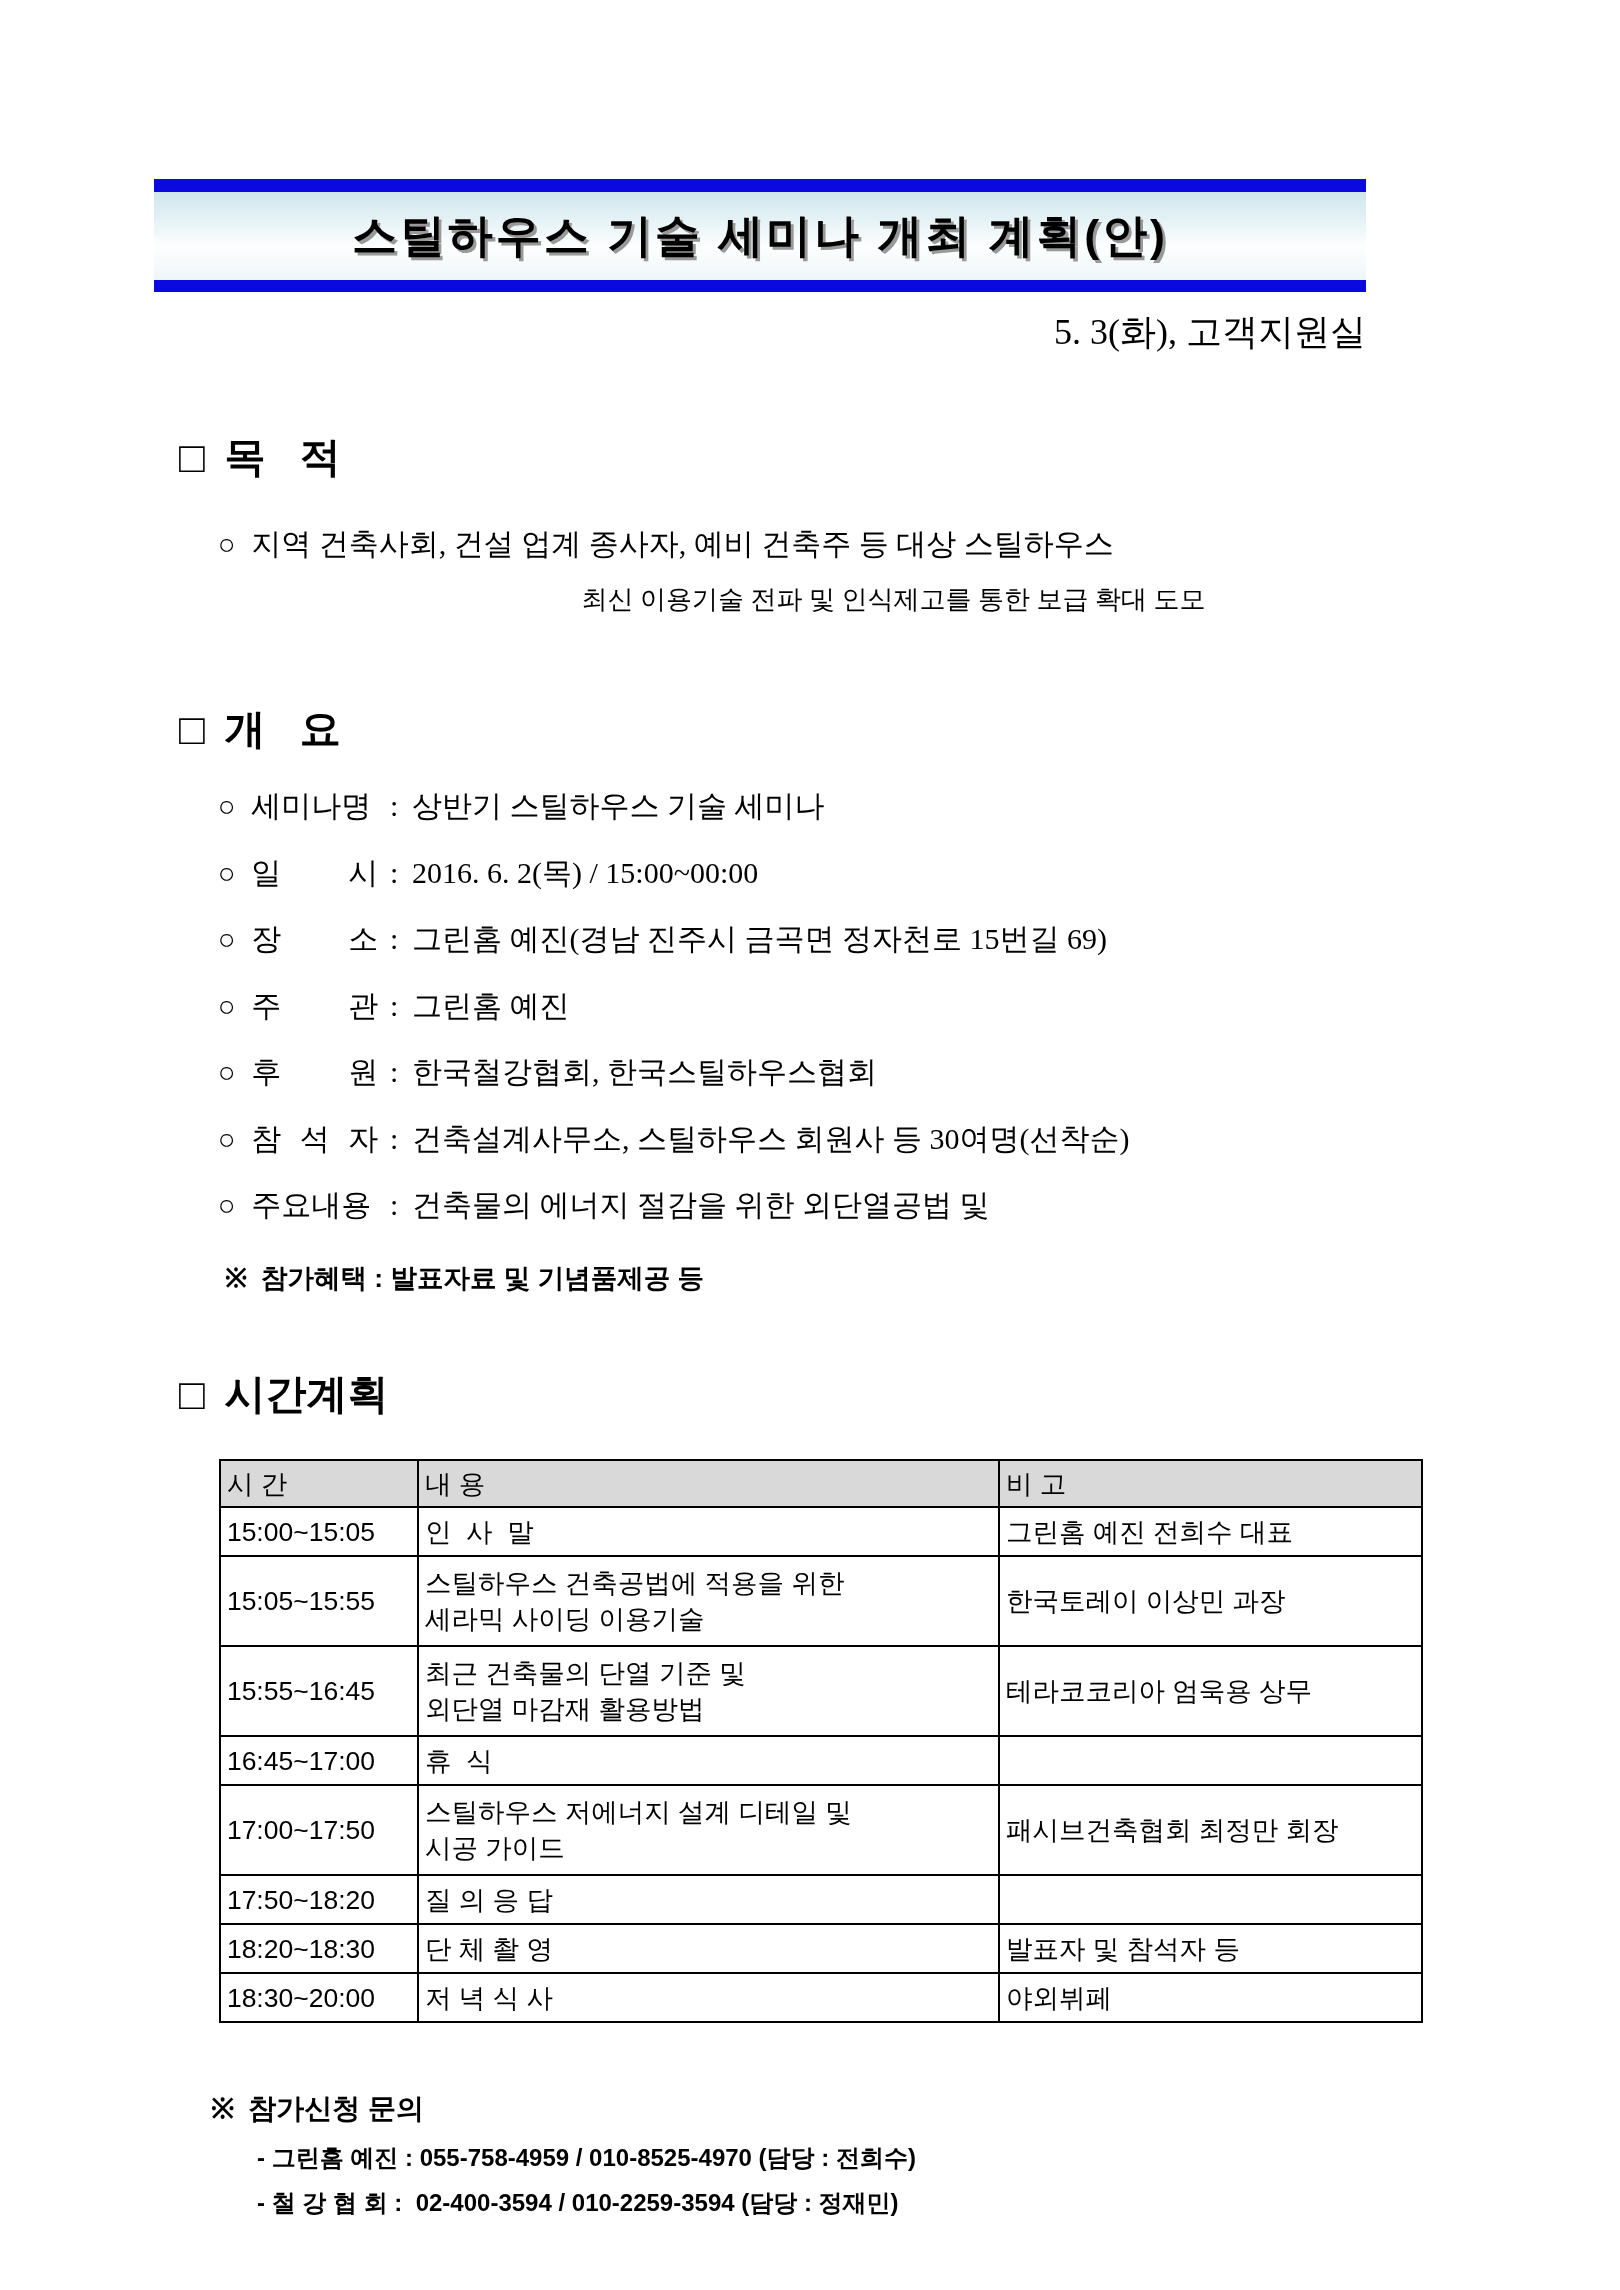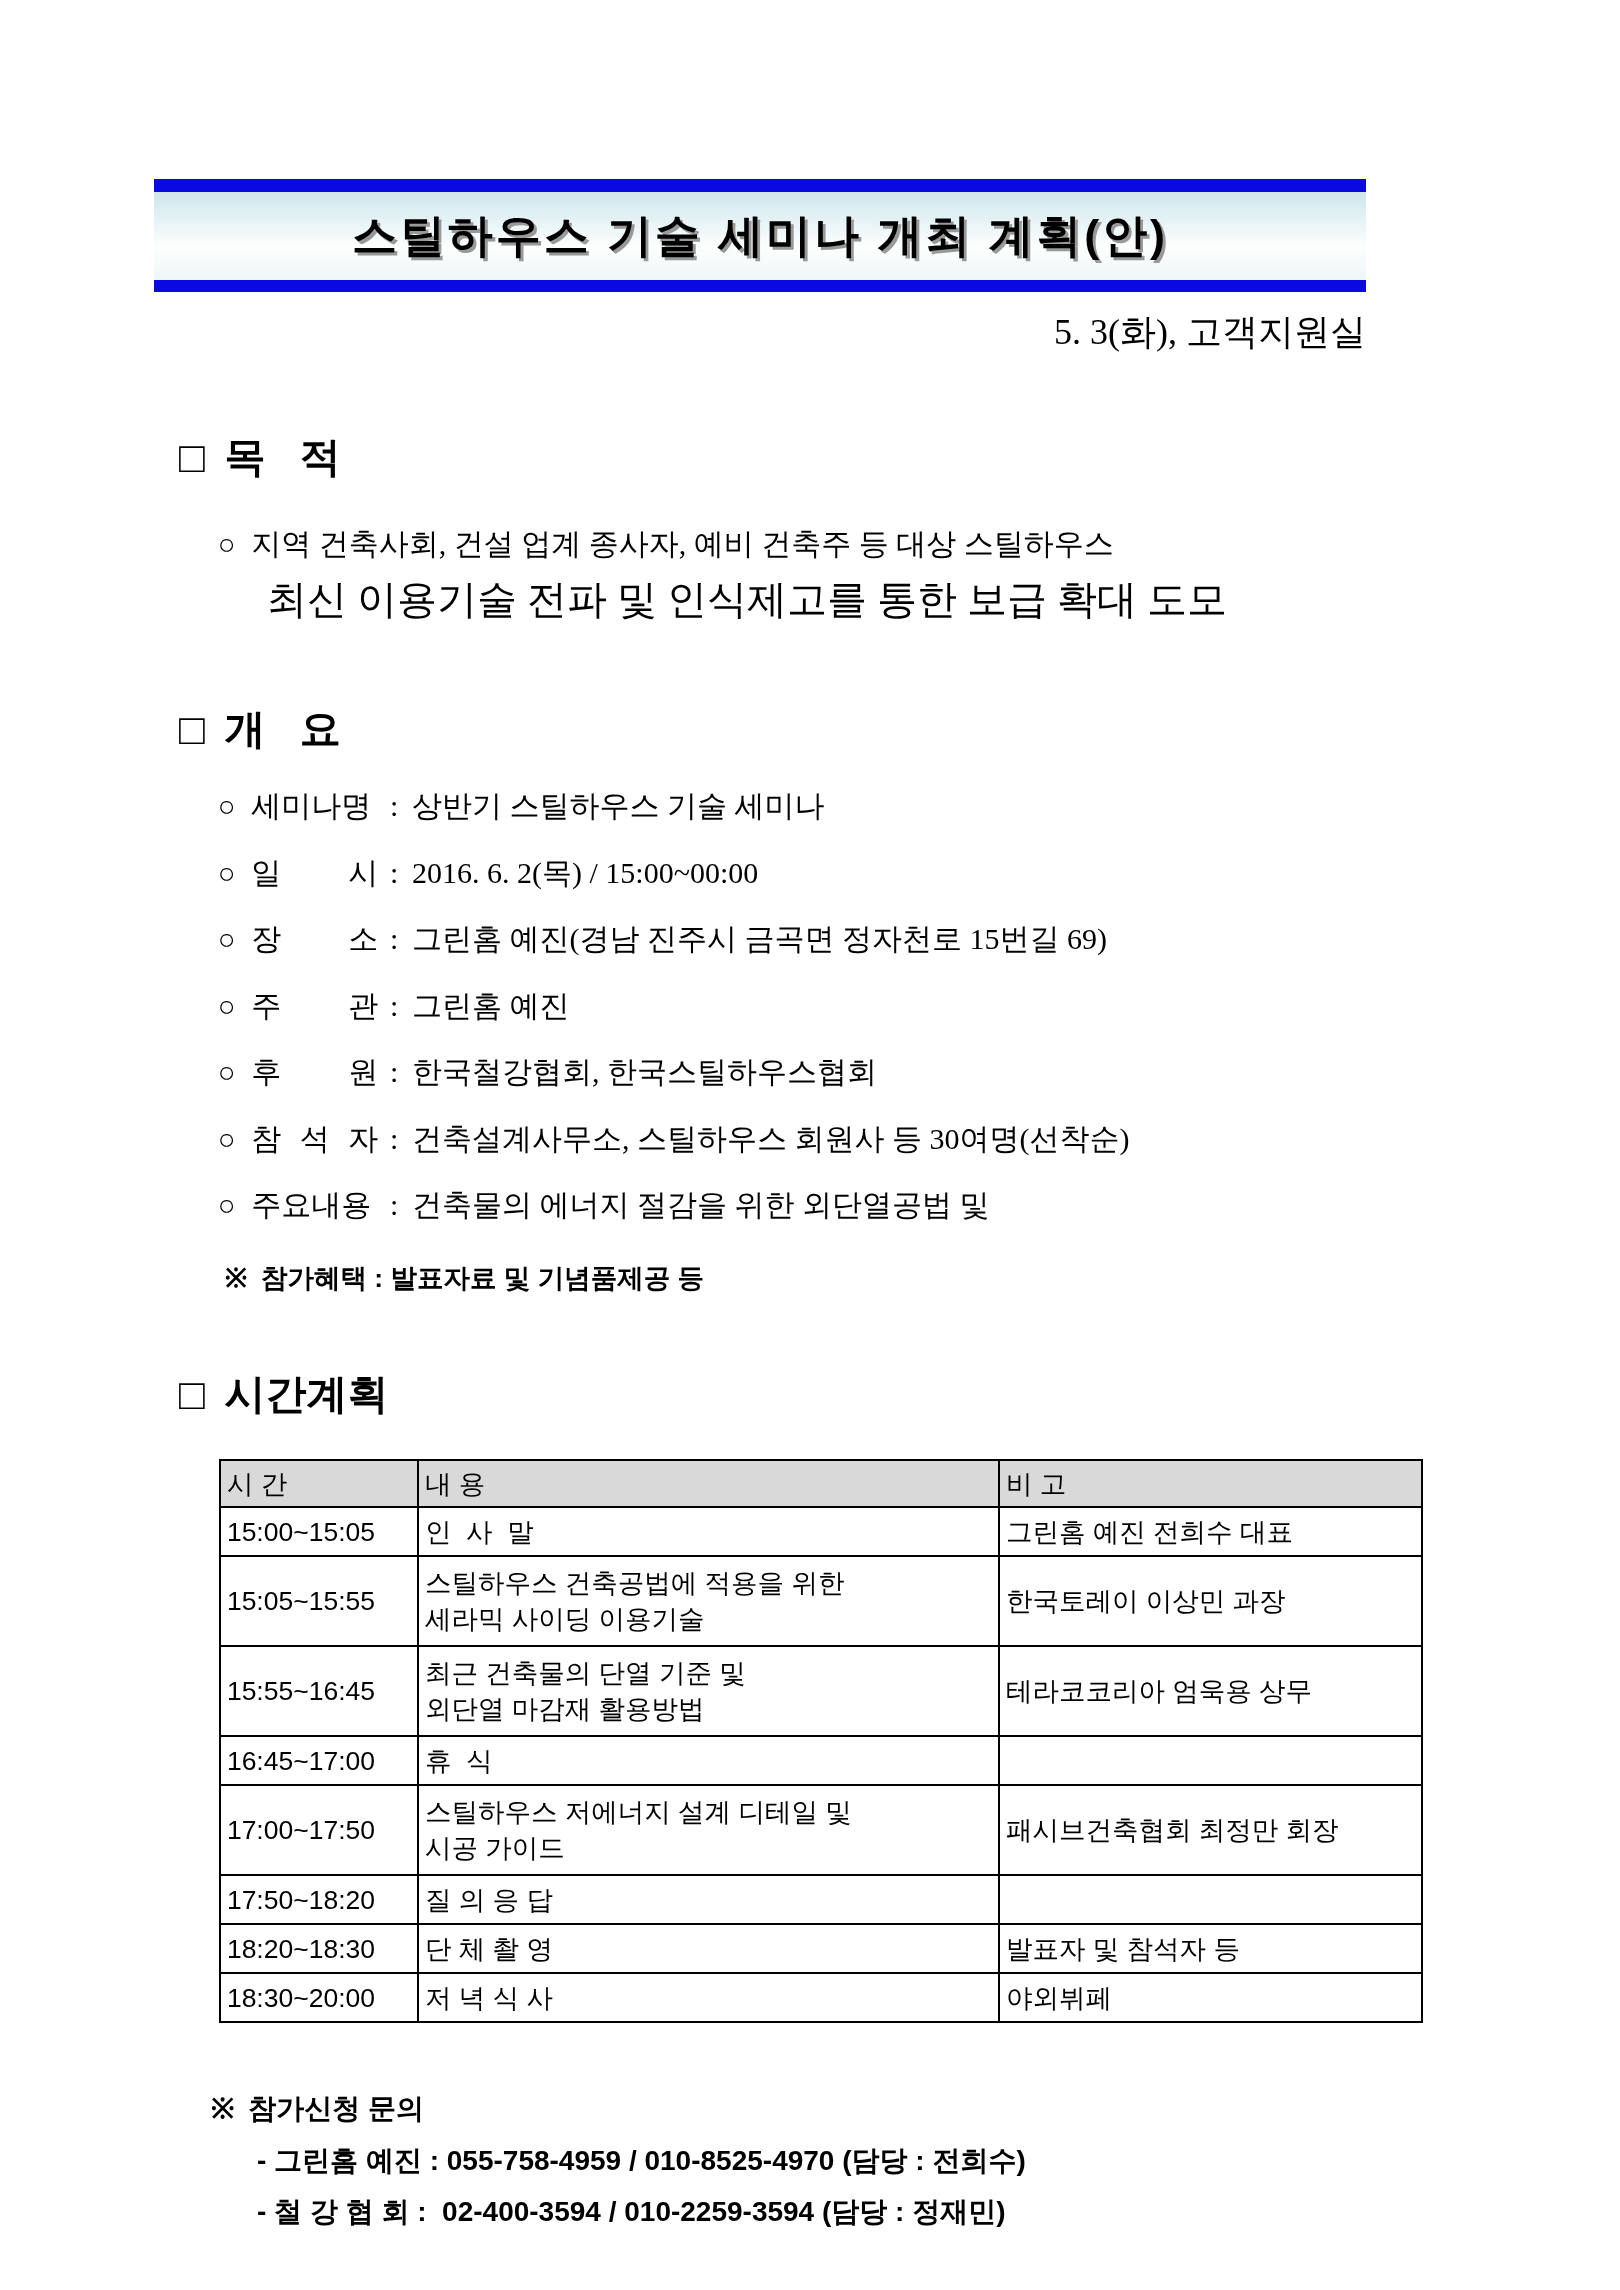--- a/index.html
+++ b/index.html
@@ -63,21 +63,21 @@
     margin-left: 218px;
     font-size: 30px;
     white-space: pre;
   }
   .bullet-row .bullet-marker {
     font-size: 29px;
     margin-right: 15.7px;
     line-height: 1;
   }
   .purpose-block { margin-top: 31px; line-height: 56px; }
-  .purpose-line2 { margin-left: 267px; font-size: 40px; line-height: 56px; white-space: pre; }
+  .purpose-line2 { margin-left: 267px; font-size: 26px; line-height: 56px; white-space: pre; text-align: center; }
 
   .overview-block { margin-top: 29px; }
   .overview-block .bullet-row { margin-bottom: 25.5px; }
   .ov-label {
     display: inline-block;
     width: 127px;
     text-align: justify;
     text-align-last: justify;
     white-space: pre;
   }
@@ -129,21 +129,21 @@
     font-family: "Liberation Sans", sans-serif;
     font-weight: bold;
     font-size: 28px;
     white-space: pre;
   }
   .contact-heading .note-marker { margin-right: 13.7px; }
   .contact-line {
     margin: 13.7px 0 0 257px;
     font-family: "Liberation Sans", sans-serif;
     font-weight: bold;
-    font-size: 28px;
+    font-size: 24px;
     white-space: pre;
   }
 </style>
 </head>
 <body>
 
 <div class="page">
 
   <div class="banner">
     <div class="banner-bar"></div>

